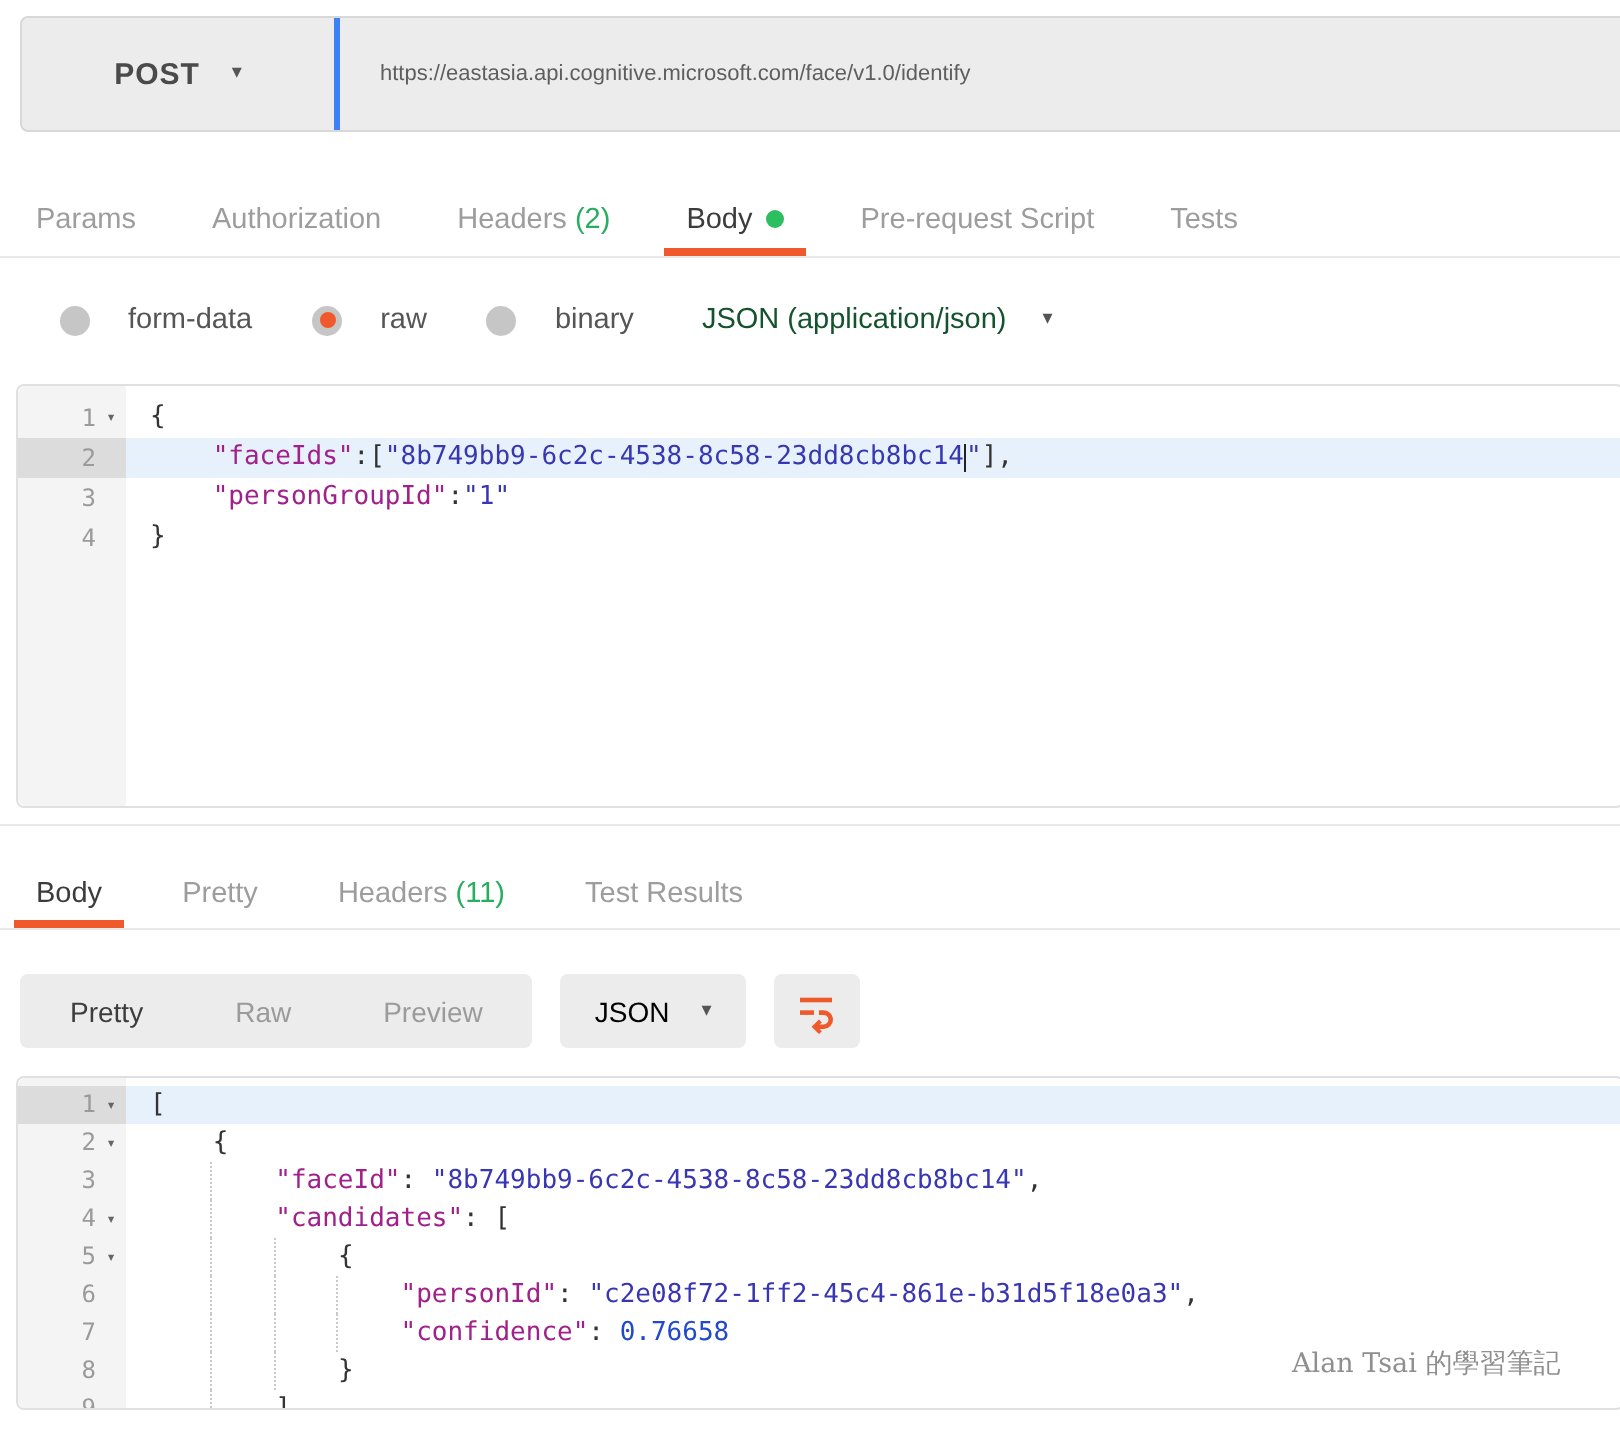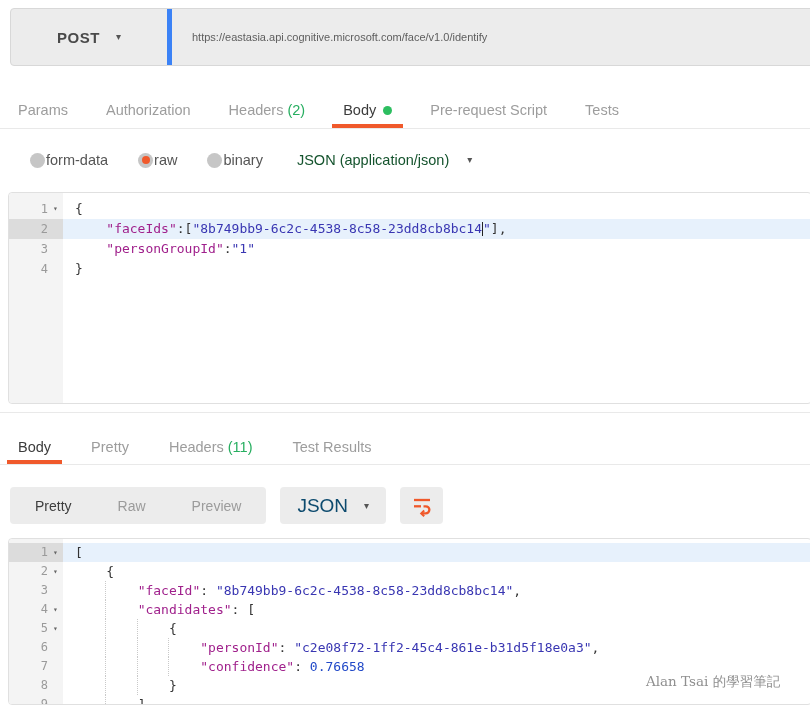--- a/index.html
+++ b/index.html
@@ -8,21 +8,21 @@
     background:#fff;font-family:"Liberation Sans",sans-serif;
   }
   
   .url-bar{
     position:absolute;left:10px;top:8px;width:804px;height:58px;
     background:#ececec;border:1px solid #d8d8d8;border-radius:4px;
     display:flex;align-items:center;box-sizing:border-box;
   }
   .method{
     width:156px;height:100%;flex:none;display:flex;align-items:center;
-    justify-content:center;gap:16px;border-right:5px solid #3b82f6;cursor:pointer;
+    justify-content:center;gap:16px;border-right:3px solid #3b82f6;cursor:pointer;
   }
   .method-label{font-size:15px;font-weight:700;color:#4a4a4a;letter-spacing:.5px;}
   .chev{font-size:10px;color:#555;line-height:1;}
   .url-text{padding-left:20px;font-size:11px;color:#5e5e5e;white-space:nowrap;}
 
   
   .tabs{position:absolute;display:flex;}
   .req-tabs{left:18px;top:92px;height:36px;gap:38px;}
   .res-tabs{left:18px;top:430px;height:34px;gap:40px;}
   .tab{position:relative;font-size:14.5px;color:#9d9d9d;cursor:pointer;white-space:nowrap;}
@@ -31,21 +31,21 @@
   .tab.active{color:#3c3c3c;}
   .tab.active::after{
     content:"";position:absolute;left:-11px;right:-11px;bottom:0;height:4px;background:#f0592b;
   }
   .count{color:#27ae60;}
   .dot{display:inline-block;width:9px;height:9px;border-radius:50%;background:#2dbe60;margin-left:7px;}
   .hdiv{position:absolute;left:0;width:810px;height:0;border-top:1px solid #e9e9e9;}
 
   
   .body-type{position:absolute;left:30px;top:142px;height:36px;display:flex;align-items:center;gap:30px;}
-  .radio-opt{display:flex;align-items:center;gap:1px;cursor:pointer;}
+  .radio-opt{display:flex;align-items:center;gap:19px;cursor:pointer;}
   .radio{width:15px;height:15px;border-radius:50%;background:#c6c6c6;position:relative;flex:none;}
   .radio.selected::after{
     content:"";position:absolute;left:3.5px;top:3.5px;width:8px;height:8px;border-radius:50%;background:#f0592b;
   }
   .radio-label{font-size:14.5px;color:#555;}
   .ct-select{display:flex;align-items:center;gap:18px;cursor:pointer;margin-left:4px;}
   .ct-label{font-size:14.5px;color:#14532d;}
 
   
   .editor{
@@ -75,21 +75,21 @@
   .ind{display:inline-block;white-space:pre;}
   .ind.guide{border-left:1px dotted #c9c9c9;margin-left:-1px;}
   .caret{display:inline-block;width:1px;height:14px;background:#222;vertical-align:text-bottom;}
 
   
   .res-toolbar{position:absolute;left:10px;top:487px;display:flex;gap:14px;align-items:flex-start;}
   .seg{display:flex;background:#ececec;border-radius:4px;height:37px;align-items:center;padding:0 2px;}
   .seg-item{padding:0 23px;font-size:14px;color:#9b9b9b;cursor:pointer;}
   .seg-item.active{color:#3d3d3d;}
   .dd{display:flex;align-items:center;gap:16px;background:#ececec;border-radius:4px;height:37px;padding:0 17px;cursor:pointer;}
-  .dd-label{font-size:19px;color:#0c4a6e;}
+  .dd-label{font-size:14px;color:#000000;}
   .icon-btn{width:43px;height:37px;background:#ececec;border-radius:4px;display:flex;align-items:center;justify-content:center;cursor:pointer;}
 
   
   .watermark{
     position:absolute;left:646px;top:673px;z-index:5;
     font-family:"DejaVu Serif",serif;font-size:13.5px;color:#8f8f8f;white-space:nowrap;
   }
 </style>
 </head>
 <body>

